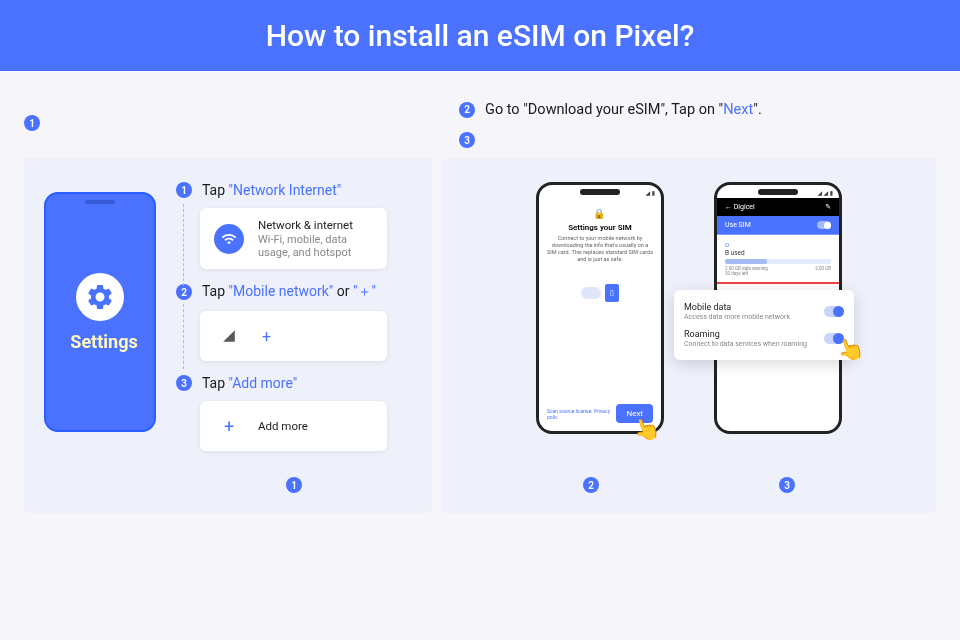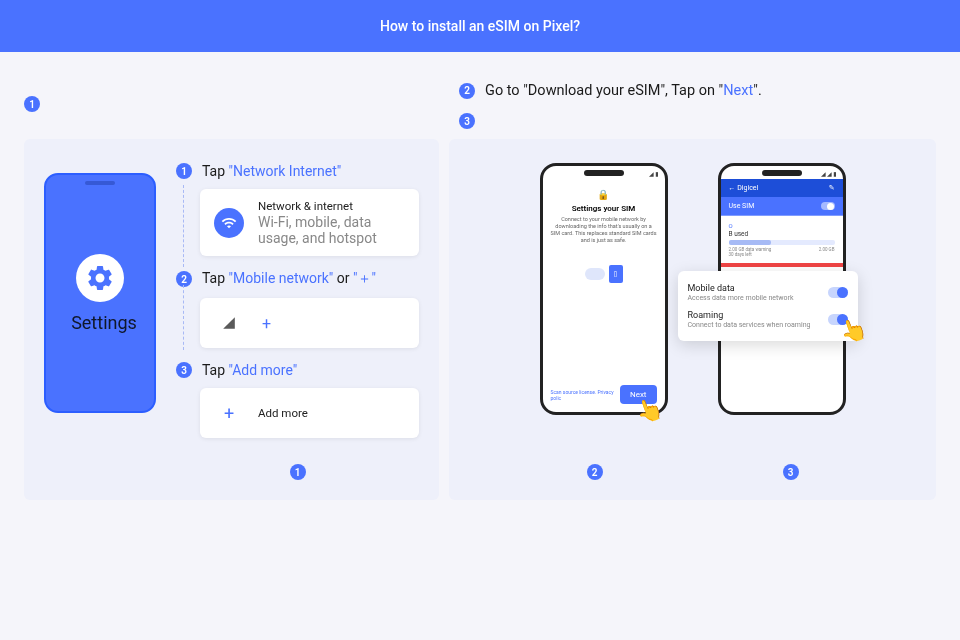--- a/index.html
+++ b/index.html
@@ -1,69 +1,69 @@
 <!DOCTYPE html>
 <html><head>
 <meta charset="utf-8">
 <style>
 * { margin: 0; padding: 0; box-sizing: border-box; }
 body { font-family: -apple-system, BlinkMacSystemFont, 'Segoe UI', Roboto, sans-serif; background: #f5f5fa; width: 960px; height: 640px; overflow: hidden; }
-.header { background: #4a72ff; color: #fff; text-align: center; padding: 18px 0; font-size: 14px; font-weight: 500; }
+.header { background: #4a72ff; color: #fff; text-align: center; padding: 18px 0; font-size: 30px; font-weight: 500; }
 .instructs { display: flex; padding: 30px 24px 10px 24px; gap: 20px; }
 .left-inst { flex: 0 0 415px; display: flex; align-items: flex-start; gap: 10px; padding-top: 14px; }
 .right-inst { flex: 1; display: flex; flex-direction: column; gap: 14px; }
 .inst-row { display: flex; align-items: center; gap: 10px; }
 .badge { width: 16px; height: 16px; border-radius: 50%; background: #4a72ff; color: #fff; font-size: 10px; font-weight: 600; display: inline-flex; align-items: center; justify-content: center; flex-shrink: 0; }
 .inst-text { font-size: 14.5px; color: #1a1a1a; }
 .inst-text .accent { color: #4a72ff; }
 .panels { display: flex; gap: 10px; padding: 0 24px; }
 .panel { background: #eef0fa; border-radius: 6px; padding: 24px 20px 20px 20px; position: relative; }
 .panel-left { flex: 0 0 408px; display: flex; gap: 20px; }
 .panel-right { flex: 1; display: flex; gap: 40px; justify-content: center; }
 .phone { width: 112px; height: 240px; border: 2.5px solid #2c5eff; border-radius: 14px; display: flex; flex-direction: column; align-items: center; justify-content: center; background: #4a72ff; position: relative; margin-top: 10px; }
 .phone::before { content: ''; position: absolute; top: 6px; left: 50%; transform: translateX(-50%); width: 30px; height: 4px; background: #3659d6; border-radius: 3px; }
 .gear { width: 48px; height: 48px; border-radius: 50%; background: #fff; display: flex; align-items: center; justify-content: center; color: #4a72ff; }
-.phone-label { color: #0f172a; font-size: 18px; font-weight: 400; margin-top: 10px; margin-left: 8px; }
+.phone-label { color: #fef9c3; font-size: 18px; font-weight: 700; margin-top: 10px; margin-left: 8px; }
 .steps { flex: 1; display: flex; flex-direction: column; gap: 14px; position: relative; }
 .step { display: flex; align-items: flex-start; gap: 10px; flex-direction: column; }
 .step-head { display: flex; align-items: center; gap: 10px; }
 .step-text { font-size: 14px; color: #1a1a1a; }
 .step-text .accent { color: #4a72ff; }
-.card { background: #fff; border-radius: 6px; box-shadow: 0 1px 4px rgba(0,0,0,0.08); padding: 10px 14px; display: flex; align-items: center; gap: 14px; margin-left: 24px; width: 219px; }
+.card { background: #fff; border-radius: 6px; box-shadow: 0 1px 4px rgba(0,0,0,0.08); padding: 10px 14px; display: flex; align-items: center; gap: 14px; margin-left: 24px; width: 187px; }
 .card-icon { width: 30px; height: 30px; border-radius: 50%; display: flex; align-items: center; justify-content: center; font-size: 14px; color: #fff; }
 .card-icon.wifi { background: #4a72ff; }
 .card-icon.tri { color: #5a5a5a; }
 .card-icon.plus { color: #4a72ff; font-size: 18px; font-weight: 400; }
 .card-body { flex: 1; }
 .card-title { font-size: 11.5px; color: #222; }
-.card-sub { font-size: 14px; color: #888; margin-top: 1px; }
+.card-sub { font-size: 11px; color: #888; margin-top: 1px; }
 .card-plus { color: #4a72ff; font-size: 16px; padding: 0 4px; }
 .foot-badges { display: flex; justify-content: center; gap: 180px; width: 100%; margin-top: 12px; }
 .foot-badges-left { justify-content: center; gap: 0; }
 .phone-sm { width: 128px; height: 252px; border: 3px solid #222; border-radius: 16px; background: #fff; position: relative; overflow: hidden; flex-shrink: 0; }
 .phone-sm::before { content: ''; position: absolute; top: 4px; left: 50%; transform: translateX(-50%); width: 40px; height: 6px; background: #222; border-radius: 4px; z-index: 2; }
 .sbar { display: flex; justify-content: flex-end; gap: 3px; padding: 4px 6px 2px 6px; font-size: 6px; color: #444; }
 .dl-body { padding: 10px 8px; text-align: center; }
 .dl-lock { color: #4a72ff; font-size: 10px; margin-bottom: 4px; }
 .dl-title { font-size: 8px; font-weight: 600; margin-bottom: 3px; }
 .dl-desc { font-size: 5.5px; color: #666; line-height: 1.3; }
 .dl-illus { margin: 20px auto 18px auto; display: flex; align-items: center; justify-content: center; gap: 4px; }
 .cloud { width: 20px; height: 12px; background: #dfe6fb; border-radius: 8px; position: relative; }
 .sim { width: 14px; height: 18px; background: #4a72ff; border-radius: 2px; display: flex; align-items: center; justify-content: center; color: #fff; font-size: 7px; }
 .dl-foot { position: absolute; bottom: 8px; left: 0; right: 0; display: flex; align-items: center; justify-content: space-between; padding: 0 8px; }
 .foot-link { font-size: 5px; color: #4a72ff; }
 .next-btn { background: #4a72ff; color: #fff; font-size: 8px; padding: 5px 10px; border-radius: 4px; }
 .hand { font-size: 22px; position: absolute; transform: rotate(-20deg); }
 .hand1 { bottom: -8px; right: 4px; }
 .hand2 { bottom: -2px; right: -10px; }
-.p3-head { background: #1d4ed8; color: #fff; padding: 5px 8px; display: flex; justify-content: space-between; align-items: center; font-size: 7px; }
+.p3-head { background: #000000; color: #fff; padding: 5px 8px; display: flex; justify-content: space-between; align-items: center; font-size: 7px; }
 .p3-use { background: #4a72ff; color: #fff; padding: 5px 8px; display: flex; justify-content: space-between; align-items: center; font-size: 7px; border-bottom: 1px solid rgba(255,255,255,0.3); }
 .tog { width: 14px; height: 8px; background: rgba(255,255,255,0.5); border-radius: 5px; position: relative; }
 .tog::after { content: ''; width: 7px; height: 7px; background: #fff; border-radius: 50%; position: absolute; right: 0.5px; top: 0.5px; }
-.p3-sec { padding: 6px 8px; border-bottom: 4px solid #ef4444; }
+.p3-sec { padding: 6px 8px; border-bottom: 2px solid #ef4444; }
 .p3-lbl { font-size: 6px; color: #4a72ff; }
 .p3-val { font-size: 6.5px; color: #333; margin-top: 1px; }
 .p3-rows { padding: 4px 0; }
 .p3-row { padding: 4px 8px; font-size: 6.5px; color: #333; }
 .p3-row-sub { font-size: 5px; color: #888; }
 .bar { height: 5px; background: #e4eafe; border-radius: 2px; margin: 2px 0; position: relative; }
 .bar::before { content: ''; position: absolute; left: 0; top: 0; bottom: 0; width: 40%; background: #a6baf5; border-radius: 2px; }
 .bar-lbls { display: flex; justify-content: space-between; font-size: 4.5px; color: #888; }
 .overlay { position: absolute; background: #fff; border-radius: 6px; box-shadow: 0 4px 16px rgba(0,0,0,0.15); padding: 8px 10px; width: 180px; z-index: 10; }
 .ov-row { display: flex; justify-content: space-between; align-items: center; padding: 4px 0; }

